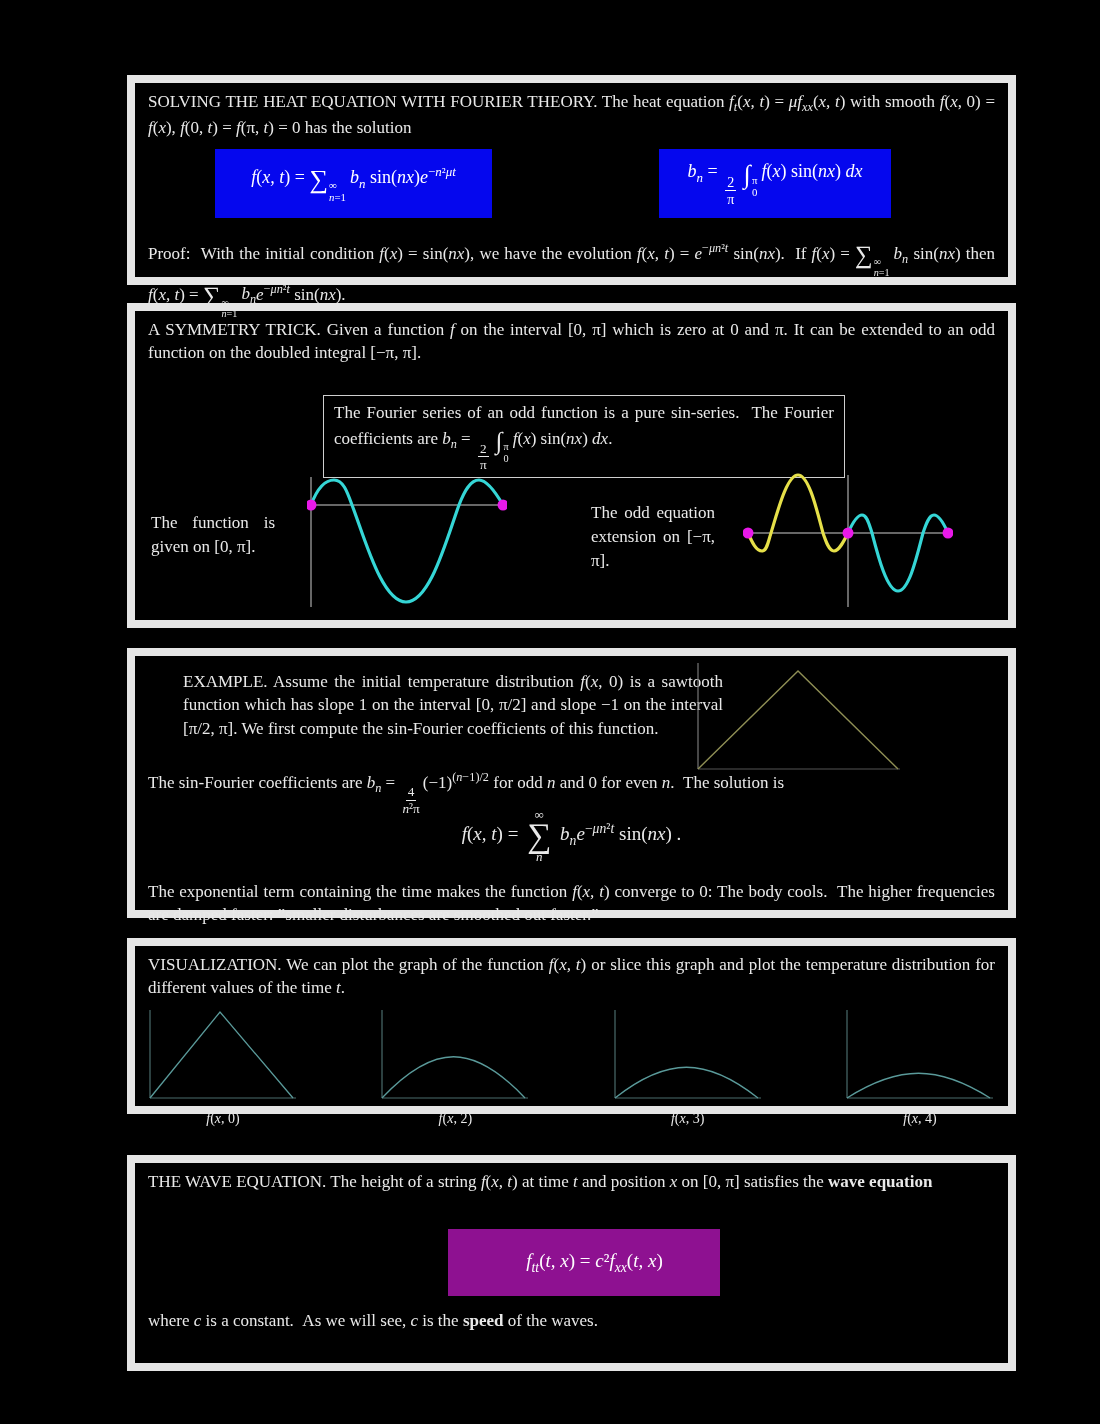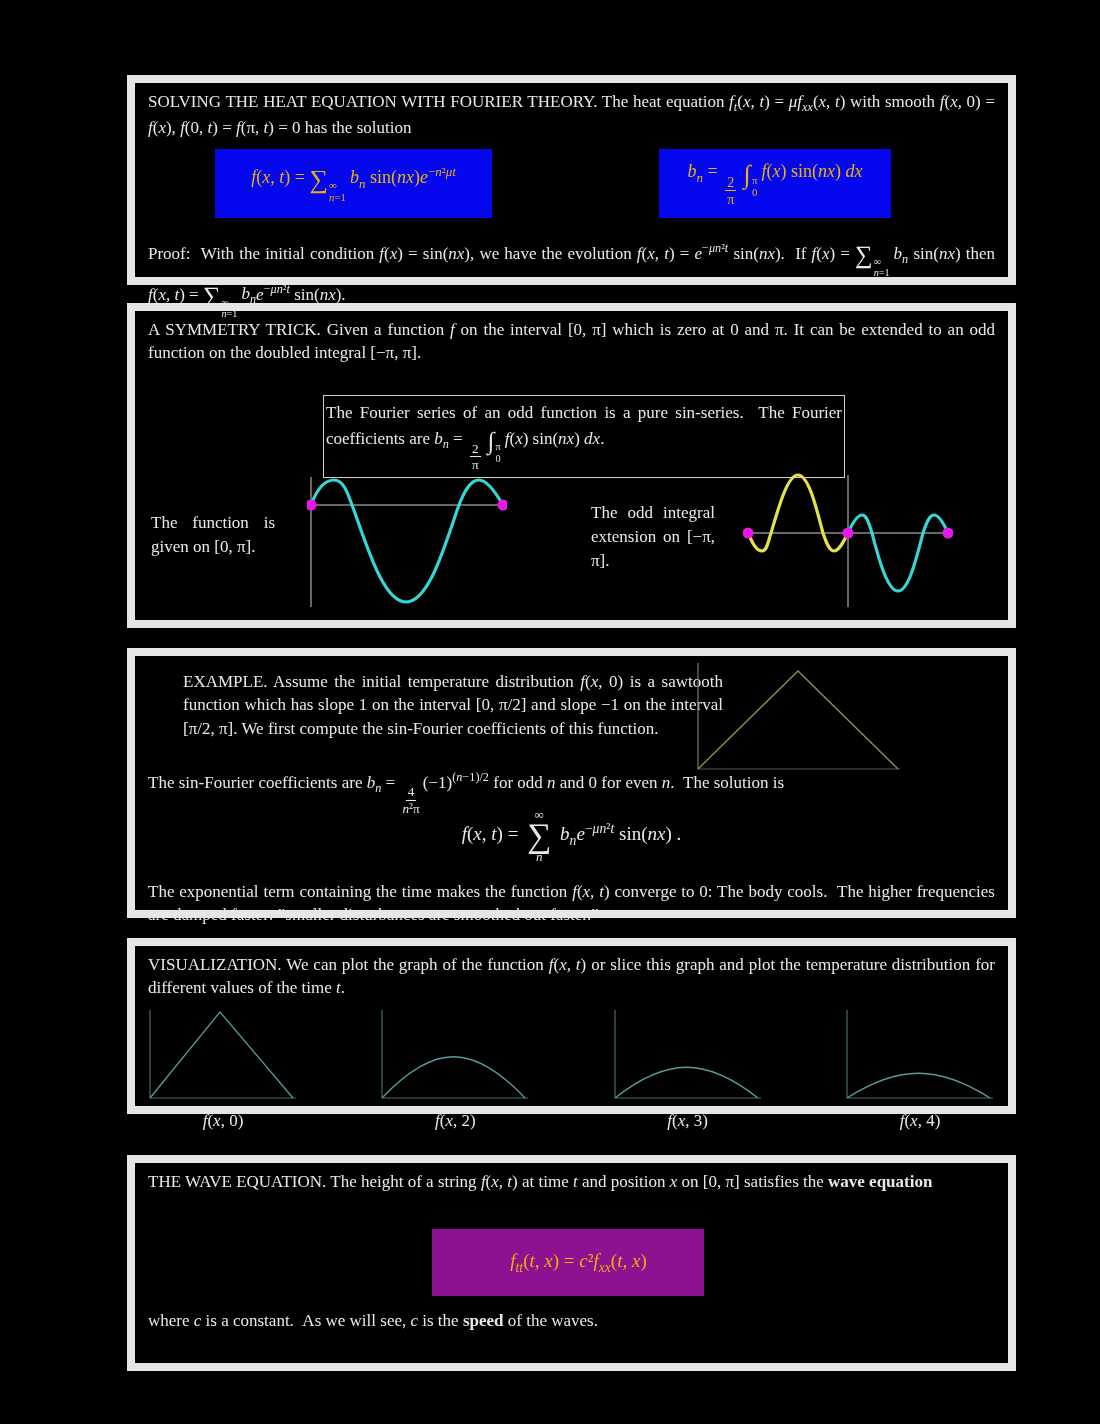--- a/index.html
+++ b/index.html
@@ -10,27 +10,27 @@
   }
   .box {
     position:absolute; left:127px; width:889px; box-sizing:border-box;
     border:8px solid #e5e5e5; background:transparent;
   }
   .para { font-size:17px; line-height:1.37; text-align:justify; margin:0; }
   .pad { padding:7px 13px 0 13px; }
   .abs { position:absolute; }
   .formula-box {
     position:absolute; display:flex; align-items:center; justify-content:center;
-    box-sizing:border-box; font-size:18px; color:#eab308;
+    box-sizing:border-box; font-size:18px; color:#ffffff;
   }
   .blue  { background:#0507ee; }
   .purple{ background:#8e1191; }
   .inner-box {
     position:absolute; box-sizing:border-box; border:1px solid #cfcfcf;
-    padding:5px 2px; font-size:17px; line-height:1.38; text-align:justify;
+    padding:5px 10px; font-size:17px; line-height:1.38; text-align:justify;
   }
   .caption { font-size:17px; line-height:1.42; text-align:justify; }
   i { font-style:italic; }
   sup { font-size:0.72em; }
   sub { font-size:0.72em; }
   
   .sum { font-size:1.45em; vertical-align:-0.18em; letter-spacing:0; }
   .int { font-size:1.45em; vertical-align:-0.22em; }
   .lim {
     display:inline-flex; flex-direction:column; align-items:flex-start;
@@ -47,21 +47,21 @@
     line-height:0.9; vertical-align:middle; margin:0 4px;
   }
   .bigsum .s { font-size:34px; }
   .bigsum .t, .bigsum .b { font-size:13px; }
   .solution-line { position:absolute; left:0; width:100%; text-align:center; font-size:19px; }
   .viz-row {
     position:absolute; left:13px; right:13px; top:62px;
     display:flex; justify-content:space-between;
   }
   .viz-cell { display:flex; flex-direction:column; align-items:center; width:150px; }
-  .viz-label { margin-top:11px; font-size:17px; }
+  .viz-label { margin-top:11px; font-size:14px; }
   b { font-weight:bold; }
 </style>
 </head>
 <body>
 
 <div id="page">
 
   <section class="box" style="top:75px; height:210px;">
     <p class="para pad"><span>SOLVING THE HEAT EQUATION WITH FOURIER THEORY.</span><span> The heat equation <i>f<sub>t</sub></i>(<i>x, t</i>) = <i>μf<sub>xx</sub></i>(<i>x, t</i>) with smooth <i>f</i>(<i>x</i>, 0) = <i>f</i>(<i>x</i>), <i>f</i>(0, <i>t</i>) = <i>f</i>(π, <i>t</i>) = 0 has the solution</span></p>
 
@@ -104,21 +104,21 @@
     <div class="caption abs" style="left:16px; top:200px; width:124px;">The function is given on [0, π].</div>
 
     <svg class="abs" style="left:172px; top:160px;" width="200" height="140" viewBox="0 0 200 140">
       <line x1="4" y1="6" x2="4" y2="136" stroke="#8a8a8a" stroke-width="1.5"></line>
       <line x1="4" y1="34" x2="196" y2="34" stroke="#8a8a8a" stroke-width="1.5"></line>
       <path d="M 4 34 C 10 18 18 9 27 9 C 36 9 40 20 45 34 C 58 68 75 131 99 131 C 123 131 139 70 152 34 C 157 21 163 9 172 9 C 180 9 189 22 196 34" fill="none" stroke="#35d6d6" stroke-width="3.2" stroke-linecap="round"></path>
       <circle cx="4" cy="34" r="5.5" fill="#e819e8"></circle>
       <circle cx="196" cy="34" r="5.5" fill="#e819e8"></circle>
     </svg>
 
-    <div class="caption abs" style="left:456px; top:190px; width:124px;">The odd integral extension on [−π, π].</div>
+    <div class="caption abs" style="left:456px; top:190px; width:124px;">The odd equation extension on [−π, π].</div>
 
     <svg class="abs" style="left:608px; top:160px;" width="210" height="140" viewBox="0 0 210 140">
       <line x1="105" y1="4" x2="105" y2="136" stroke="#8a8a8a" stroke-width="1.5"></line>
       <line x1="5" y1="62" x2="205" y2="62" stroke="#8a8a8a" stroke-width="1.5"></line>
       <path d="M 5 62 C 9 71 13 80 19 80 C 24 80 25 71 28 62 C 35 39 44 4 55 4 C 66 4 74 40 80 62 C 83 71 86 80 91 80 C 96 80 101 70 105 62" fill="none" stroke="#e6e049" stroke-width="3.2" stroke-linecap="round"></path>
       <path d="M 105 62 C 109 53 114 44 119 44 C 124 44 126 53 129 62 C 135 85 144 120 155 120 C 166 120 174 85 180 62 C 183 53 186 44 191 44 C 196 44 201 53 205 62" fill="none" stroke="#35d6d6" stroke-width="3.2" stroke-linecap="round"></path>
       <circle cx="5" cy="62" r="5.5" fill="#e819e8"></circle>
       <circle cx="105" cy="62" r="5.5" fill="#e819e8"></circle>
       <circle cx="205" cy="62" r="5.5" fill="#e819e8"></circle>
     </svg>
@@ -190,20 +190,20 @@
         </svg>
         <div class="viz-label"><i>f</i>(<i>x</i>, 4)</div>
       </div>
 
     </div>
   </section>
 
   <section class="box" style="top:1155px; height:216px;">
     <p class="para pad"><span>THE WAVE EQUATION.</span><span> The height of a string <i>f</i>(<i>x, t</i>) at time <i>t</i> and position <i>x</i> on [0, π] satisfies the <b>wave equation</b></span></p>
 
-    <div class="formula-box purple" style="left:297px; top:66px; width:272px; height:67px; font-size:19px;padding-left:21px;">
+    <div class="formula-box purple" style="left:313px; top:66px; width:272px; height:67px; font-size:19px;padding-left:21px;">
       <span><i>f<sub>tt</sub></i>(<i>t, x</i>) = <i>c</i>²<i>f<sub>xx</sub></i>(<i>t, x</i>)</span>
     </div>
 
     <p class="para abs" style="left:13px; right:13px; top:146px;">where <i>c</i> is a constant. &nbsp;As we will see, <i>c</i> is the <b>speed</b> of the waves.</p>
   </section>
 
 </div>
 
 </body></html>

